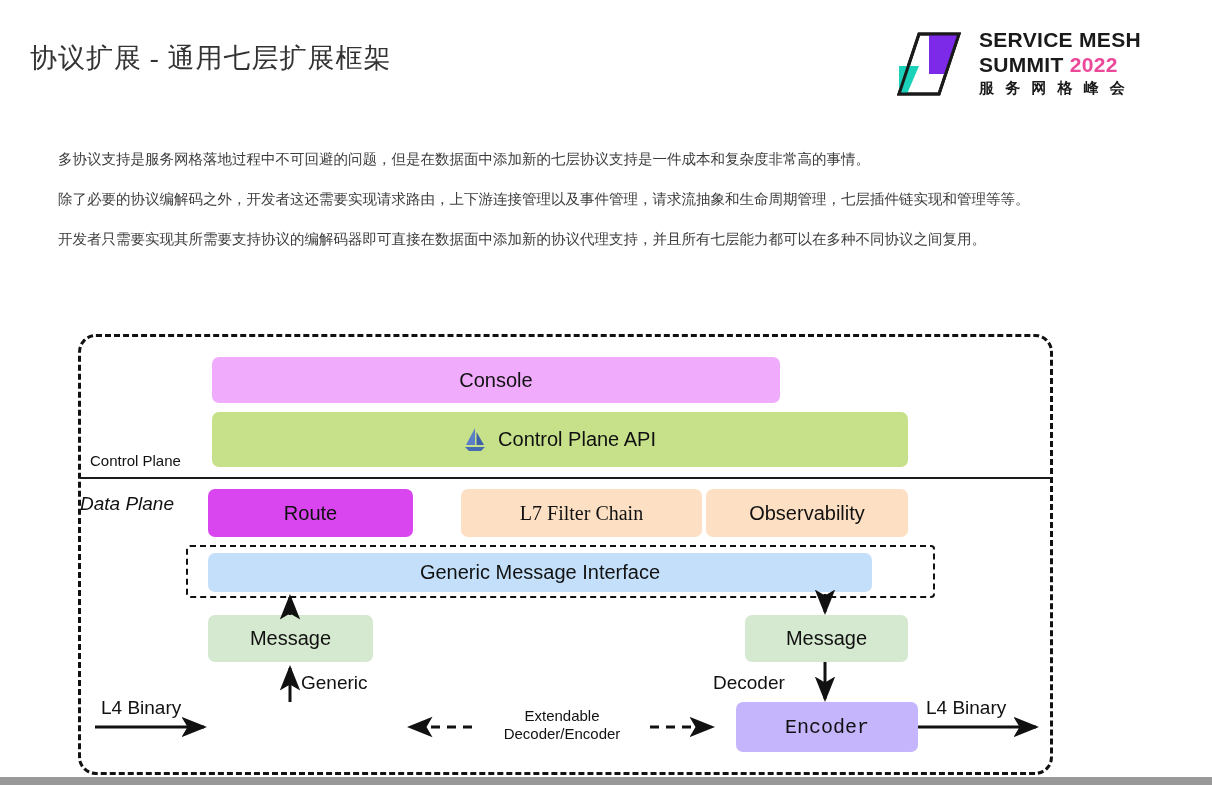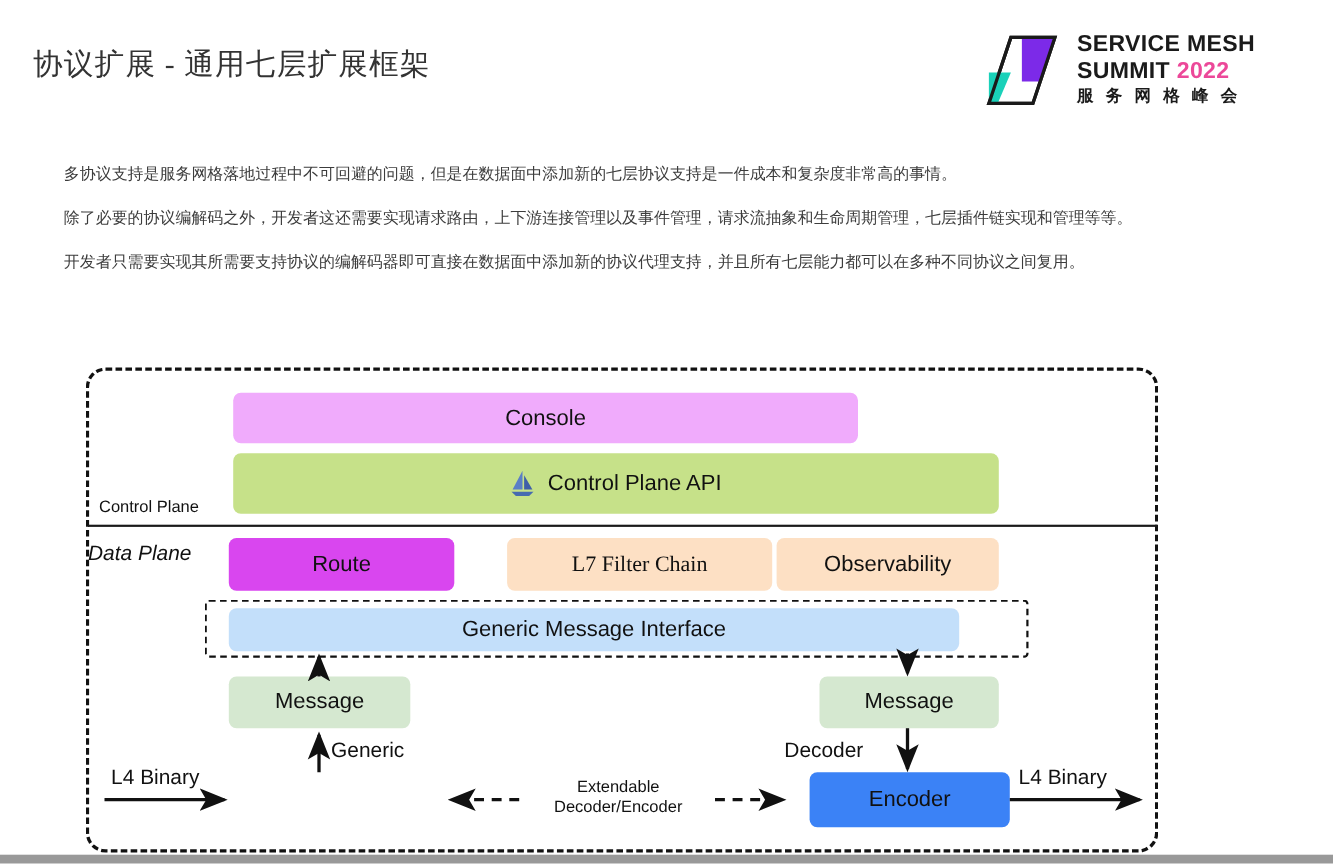--- a/index.html
+++ b/index.html
@@ -200,21 +200,22 @@
   .box-msg-right {
     left: 745px; top: 615px; width: 163px; height: 47px;
     background: #d5e8d0;
   }
   .box-decoder {
     left: 208px; top: 702px; width: 165px; height: 50px;
     background: #d7e6fb;
   }
   .box-encoder {
     left: 736px; top: 702px; width: 182px; height: 50px;
-    background: #3b82f6;
+    background: #c4b5fd;
+    font-family: Liberation Mono, monospace;
   }
 
   .edge-label {
     position: absolute;
     font-size: 19px;
     color: #111111;
     white-space: nowrap;
   }
   .lbl-decoding { left: 301px; top: 672px; }
   .lbl-encoding { left: 713px; top: 672px; }

